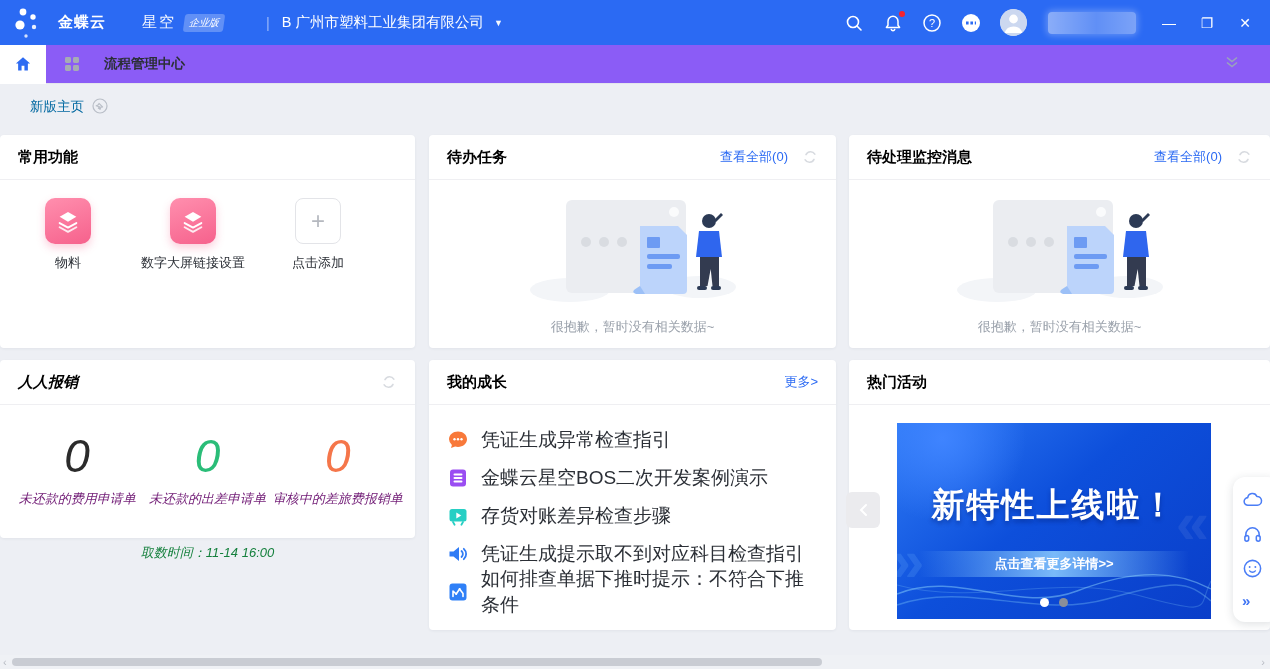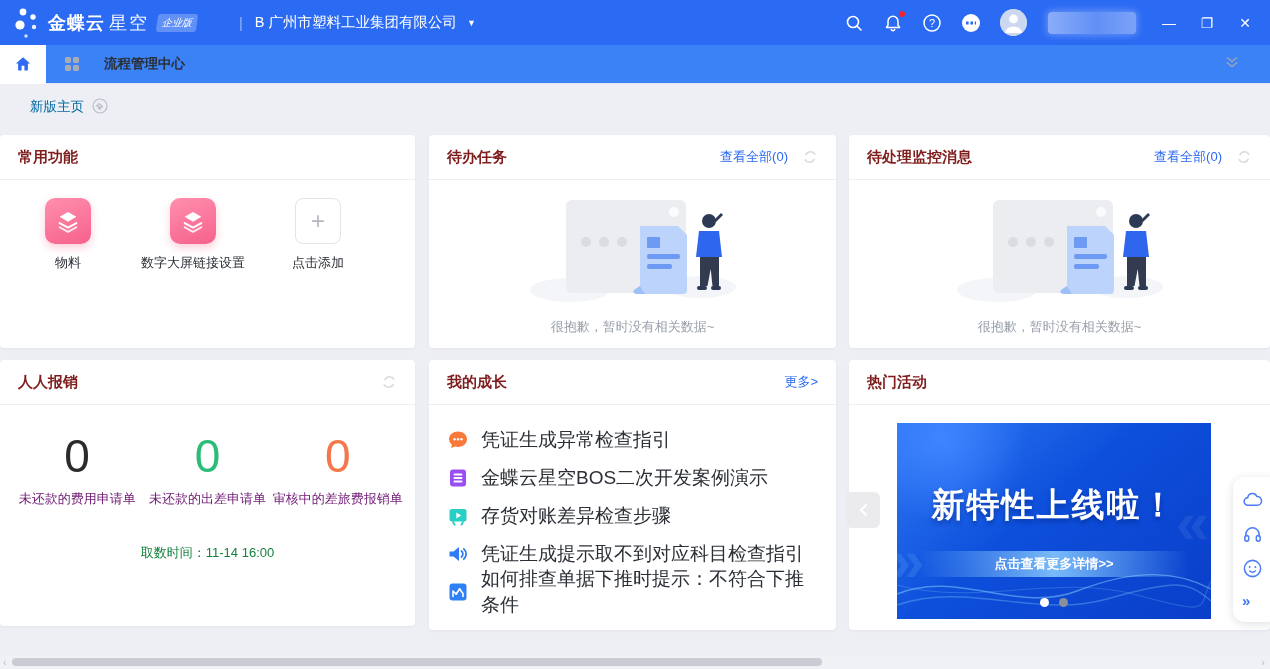--- a/index.html
+++ b/index.html
@@ -5,21 +5,21 @@
   * { margin:0; padding:0; box-sizing:border-box; }
   html,body { width:1270px; height:669px; }
   body { font-family:"Liberation Sans","DejaVu Sans",sans-serif; }
   .screen { position:relative; width:1270px; height:669px; background:#edeff4; overflow:hidden; }
 
   
   .topbar { position:absolute; left:0; top:0; width:1270px; height:45px; background:#2b6af3;
             display:flex; align-items:center; color:#fff; }
   .logo-wrap { display:flex; align-items:center; margin-left:12px; }
   .logo-dots { width:30px; height:38px; }
-  .brand { margin-left:6px; font-size:18px; display:flex; align-items:baseline; }
+  .brand { margin-left:16px; font-size:15px; display:flex; align-items:baseline;gap:32px; }
   .brand-bold { font-weight:700; letter-spacing:1px; }
   .brand-light { font-weight:400; opacity:.95; margin-left:4px; letter-spacing:2px; }
   .badge { margin-left:8px; background:#6190f6; color:#fff; font-size:10px; padding:2px 5px;
            border-radius:3px; transform:skewX(-8deg); font-style:italic; }
   .org { display:flex; align-items:center; margin-left:30px; font-size:14.5px; }
   .org-sep { margin:0 12px; opacity:.5; font-weight:300; }
   .org-caret { margin-left:10px; font-size:9px; opacity:.95; }
   .top-icons { margin-left:auto; display:flex; align-items:center; gap:19px; }
   .tico { width:20px; height:20px; position:relative; cursor:pointer; }
   .tico svg { width:20px; height:20px; display:block; }
@@ -27,39 +27,39 @@
               background:#f5222d; }
   .avatar { width:27px; height:27px; border-radius:50%; background:#ccd8f0; overflow:hidden; }
   .name-blur { width:88px; height:22px; margin-left:2px; border-radius:4px;
                background:linear-gradient(90deg,rgba(255,255,255,.45),rgba(255,255,255,.25) 55%,rgba(255,255,255,.38));
                box-shadow:0 0 6px 2px rgba(255,255,255,.25); }
   .win-controls { display:flex; align-items:center; gap:0; margin-left:14px; margin-right:6px; }
   .win-btn { width:38px; height:45px; display:flex; align-items:center; justify-content:center;
              font-size:14px; color:#fff; cursor:pointer; }
 
   
-  .tabbar { position:absolute; left:0; top:45px; width:1270px; height:39px; background:#3b82f6;
+  .tabbar { position:absolute; left:0; top:45px; width:1270px; height:39px; background:#8b5cf6;
             border-bottom:1px solid #e3e5ec; display:flex; align-items:center; }
   .home-tab { width:46px; height:39px; background:#fff; display:flex; align-items:center;
               justify-content:center; cursor:pointer; }
   .grid-btn { margin-left:12px; width:28px; height:28px; display:flex; align-items:center;
               justify-content:center; cursor:pointer; }
   .tab-label { margin-left:18px; font-size:13.5px; font-weight:700; color:#2b2f36; cursor:pointer; }
   .tab-collapse { margin-left:auto; margin-right:30px; cursor:pointer; }
 
   
   .content { position:absolute; left:0; top:84px; width:1270px; height:585px; }
   .home-row { position:absolute; left:30px; top:14px; display:flex; 
               color:#0369a1; font-size:13.5px; }
   .pin-circle { margin-left:8px; }
 
   .card { position:absolute; background:#fff; border-radius:4px; box-shadow:0 1px 3px rgba(31,45,61,.06); }
   .card-head { height:45px; display:flex; align-items:center; padding:0 18px;
                border-bottom:1px solid #efeff2; }
-  .card-title { font-size:15px; font-weight:700; color:#7f1d1d; }
+  .card-title { font-size:15px; font-weight:700; color:#000000; }
   .link { margin-left:auto; color:#2b6af3; font-size:13px; cursor:pointer; text-decoration:none; }
   .refresh { margin-left:14px; cursor:pointer; width:16px; height:16px; }
 
   
   .fn-row { display:flex; padding:18px 0 0 23px; }
   .fn-item { width:90px; display:flex; flex-direction:column; align-items:center; cursor:pointer; }
   .fn-item.wide { width:110px; margin:0 25px; }
   .fn-icon { width:46px; height:46px; border-radius:10px;
              background:linear-gradient(160deg,#ff8fae,#f6618c); display:flex; align-items:center;
              justify-content:center; box-shadow:0 4px 8px rgba(246,97,140,.3); }
@@ -319,21 +319,21 @@
           <path d="M186 26l7-7 2 2-7 7z" fill="#2c3a55"></path>
           <path d="M171 37h20l3 26h-26z" fill="#2f66ee"></path>
           <path d="M172 63h19v29h-6.5l-1.8-17-3.2 17H172z" fill="#333b50"></path>
           <rect x="169" y="92" width="10" height="4" rx="2" fill="#2c3a55"></rect>
           <rect x="183" y="92" width="10" height="4" rx="2" fill="#2c3a55"></rect>
         </svg>
         <span class="empty-text">很抱歉，暂时没有相关数据~</span>
       </div>
     </div>
 
-    <div class="card" style="left:0; top:276px; width:415px; height:266px;">
+    <div class="card" style="left:0; top:276px; width:415px; height:178px;font-style:italic;">
       <div class="card-head">
         <span class="card-title">人人报销</span>
         <svg class="refresh" style="margin-left:auto;" viewBox="0 0 20 20">
           <path d="M5 7a6.2 6.2 0 0 1 11-.5" fill="none" stroke="#d8dbe0" stroke-width="2" stroke-linecap="round"></path>
           <path d="M15 13a6.2 6.2 0 0 1-11 .5" fill="none" stroke="#d8dbe0" stroke-width="2" stroke-linecap="round"></path>
         </svg>
       </div>
       <div class="stats">
         <div class="stat">
           <div class="stat-value v-dark">0</div>

